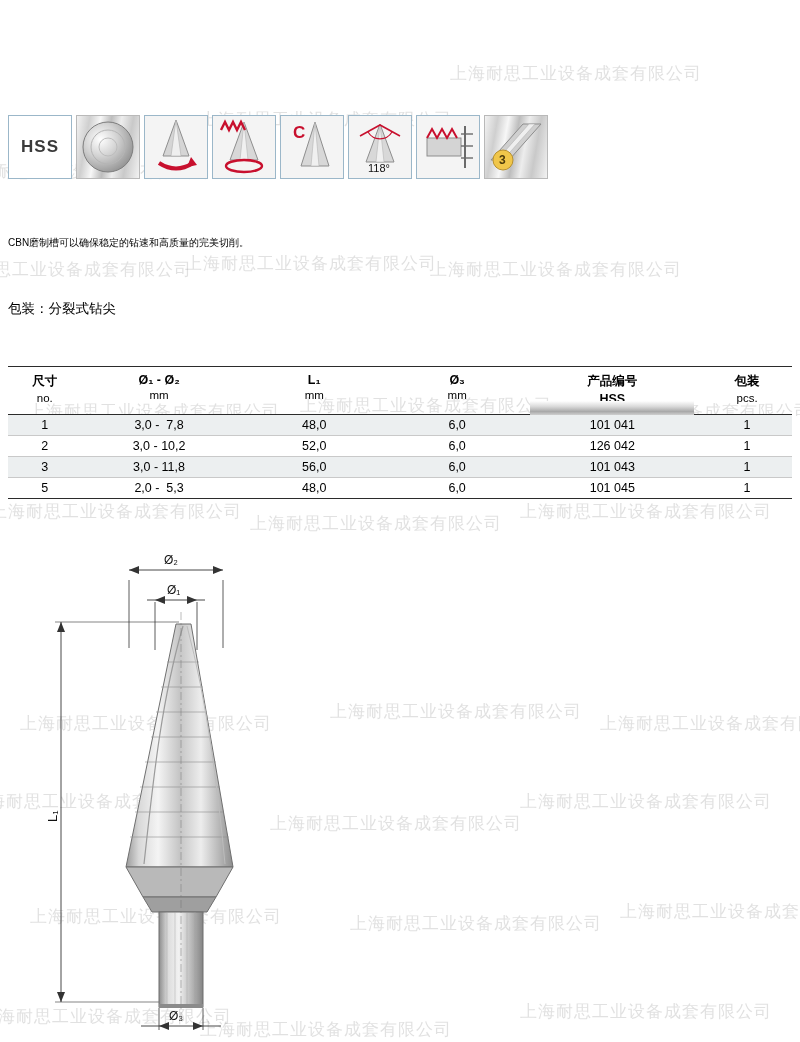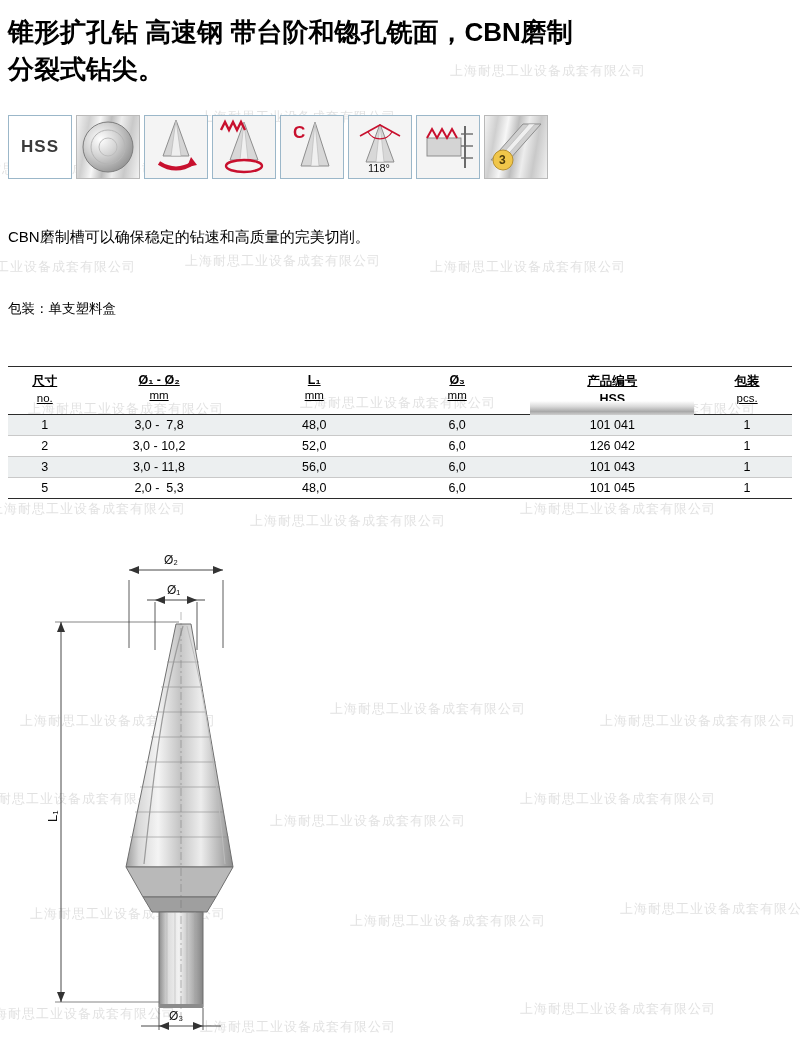--- a/index.html
+++ b/index.html
@@ -20,21 +20,21 @@
   
   .wm-layer {
     position: absolute; inset: 0;
     pointer-events: none;
     overflow: hidden;
     z-index: 5;
   }
   .wm {
     position: absolute;
     color: rgba(120,120,120,0.22);
-    font-size: 13px;
+    font-size: 17px;
     white-space: nowrap;
     font-family: "Liberation Sans", sans-serif;
     letter-spacing: 1px;
   }
 
   
   .title {
     position: absolute;
     left: 8px; top: 14px;
     width: 780px;
@@ -70,22 +70,22 @@
     transform: translateY(-50%);
     text-align: center;
     font-size: 17px; font-weight: bold;
     color: #3a3a3a;
     letter-spacing: 1px;
   }
   .icon-box svg { display: block; }
 
   
   .desc {
-    position: absolute; left: 8px; top: 228px;
-    font-size: 15px; z-index: 10;
+    position: absolute; left: 8px; top: 236px;
+    font-size: 10px; z-index: 10;
   }
   .pack {
     position: absolute; left: 8px; top: 300px;
     font-size: 13.5px; z-index: 10;
   }
 
   
   .tbl-wrap {
     position: absolute;
     left: 8px; top: 366px;
@@ -97,21 +97,20 @@
     border-collapse: collapse;
     font-size: 12.5px;
   }
   table.spec thead th {
     font-weight: bold;
     padding: 6px 2px 8px;
     vertical-align: top;
     border-bottom: 1.5px solid #2b2b2b;
     border-top: 1.5px solid #2b2b2b;
     position: relative;
-    text-decoration: underline;
   }
   table.spec thead th .sub {
     display: block;
     font-weight: normal;
     font-size: 11.5px;
     margin-top: 2px;
   }
   table.spec thead th.hss-head .sub {
     font-weight: bold;
     font-size: 12.5px;
@@ -156,24 +155,20 @@
     letter-spacing: 1px;
     color: #111;
     z-index: 11;
   }
 </style>
 </head>
 <body>
 
 <div id="page">
 
-  <div class="title">
-    <span>锥形扩孔钻  高速钢  带台阶和锪孔铣面，CBN磨制</span>
-    <span class="line2">分裂式钻尖。</span>
-  </div>
 
   <div class="icons">
 
     <div class="icon-box">
       <div class="hss-txt">HSS</div>
     </div>
 
     <div class="icon-box steel">
       <svg width="62" height="62" viewBox="0 0 62 62">
         <defs>
@@ -247,21 +242,21 @@
         <polygon points="6,44 38,8 56,8 24,44" fill="#cfcfcf" stroke="#8d8d8d" stroke-width="1"></polygon>
         <polygon points="12,44 44,8 50,8 18,44" fill="#efefef" stroke="#b3b3b3" stroke-width="0.6"></polygon>
         <circle cx="18" cy="44" r="10" fill="#f0c64a" stroke="#b8912f" stroke-width="1"></circle>
         <text x="14" y="48" font-family="Liberation Sans, sans-serif" font-size="12" font-weight="bold" fill="#4a3a0a">3</text>
       </svg>
     </div>
 
   </div>
 
   <div class="desc">CBN磨制槽可以确保稳定的钻速和高质量的完美切削。</div>
-  <div class="pack">包装：单支塑料盒</div>
+  <div class="pack">包装：分裂式钻尖</div>
 
   <div class="tbl-wrap">
     <table class="spec">
       <thead>
         <tr>
           <th class="col-no">
             <span>尺寸</span>
             <span class="sub">no.</span>
           </th>
           <th class="col-d12">

